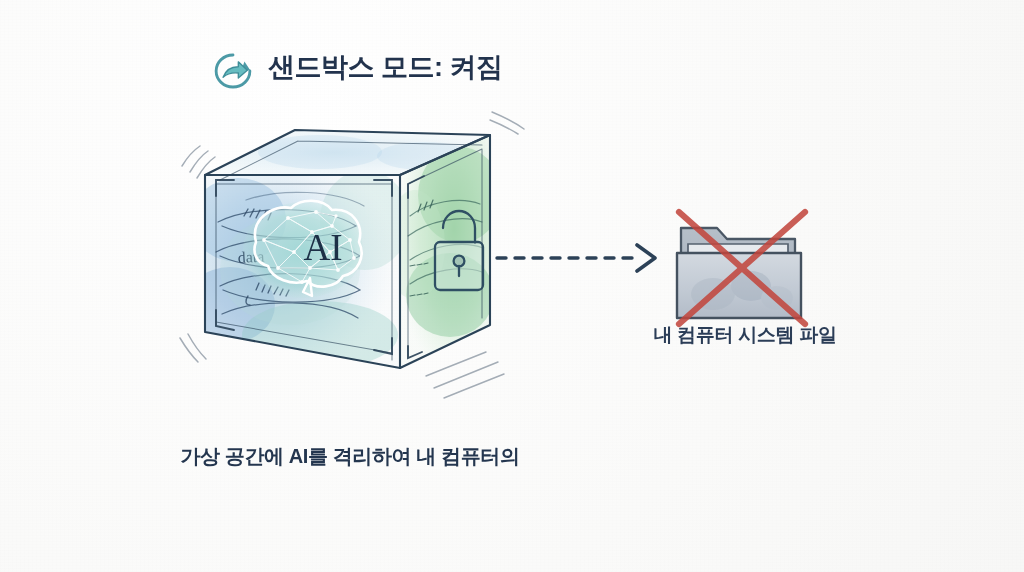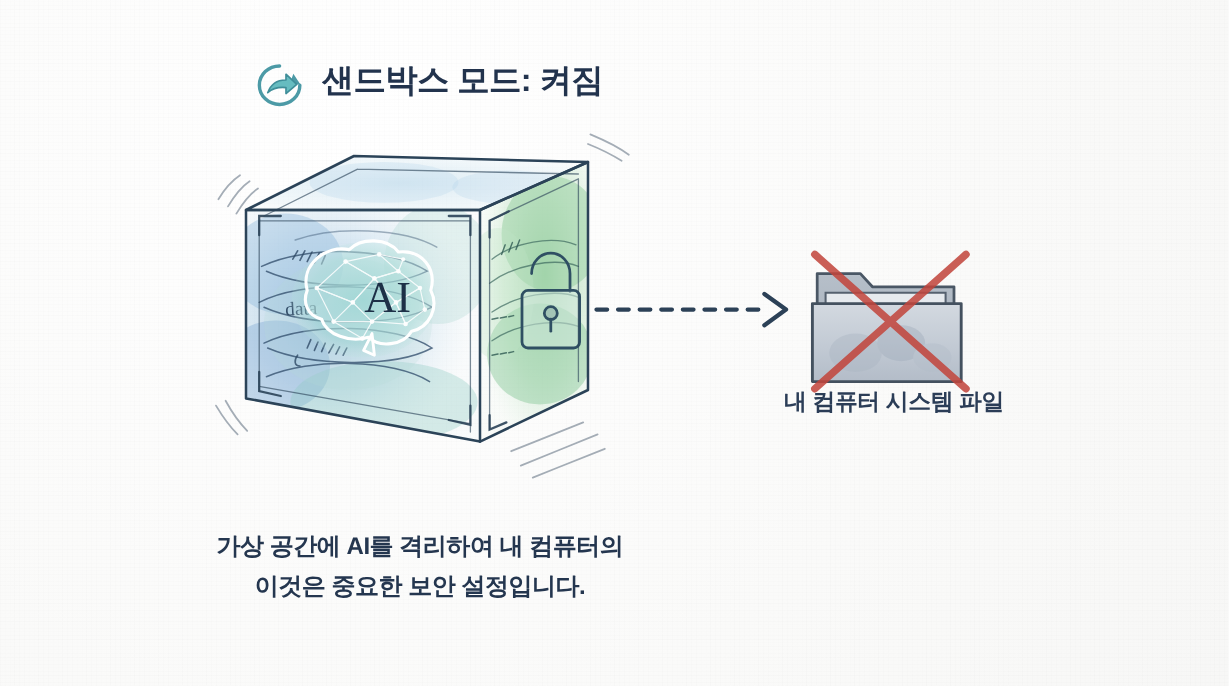--- a/index.html
+++ b/index.html
@@ -320,15 +320,14 @@
         <line x1="24" y1="14" x2="150" y2="126"></line>
         <line x1="150" y1="14" x2="24" y2="126"></line>
       </g>
     </svg>
   </div>
 
   <div id="folder-caption">내 컴퓨터 시스템 파일</div>
 
   <div id="bottom-caption">
     <span class="cap-line">가상 공간에 AI를 격리하여 내 컴퓨터의</span>
-    <span class="cap-line">이것은 중요한 보안 설정입니다.</span>
   </div>
 </div>
 
 </body></html>

